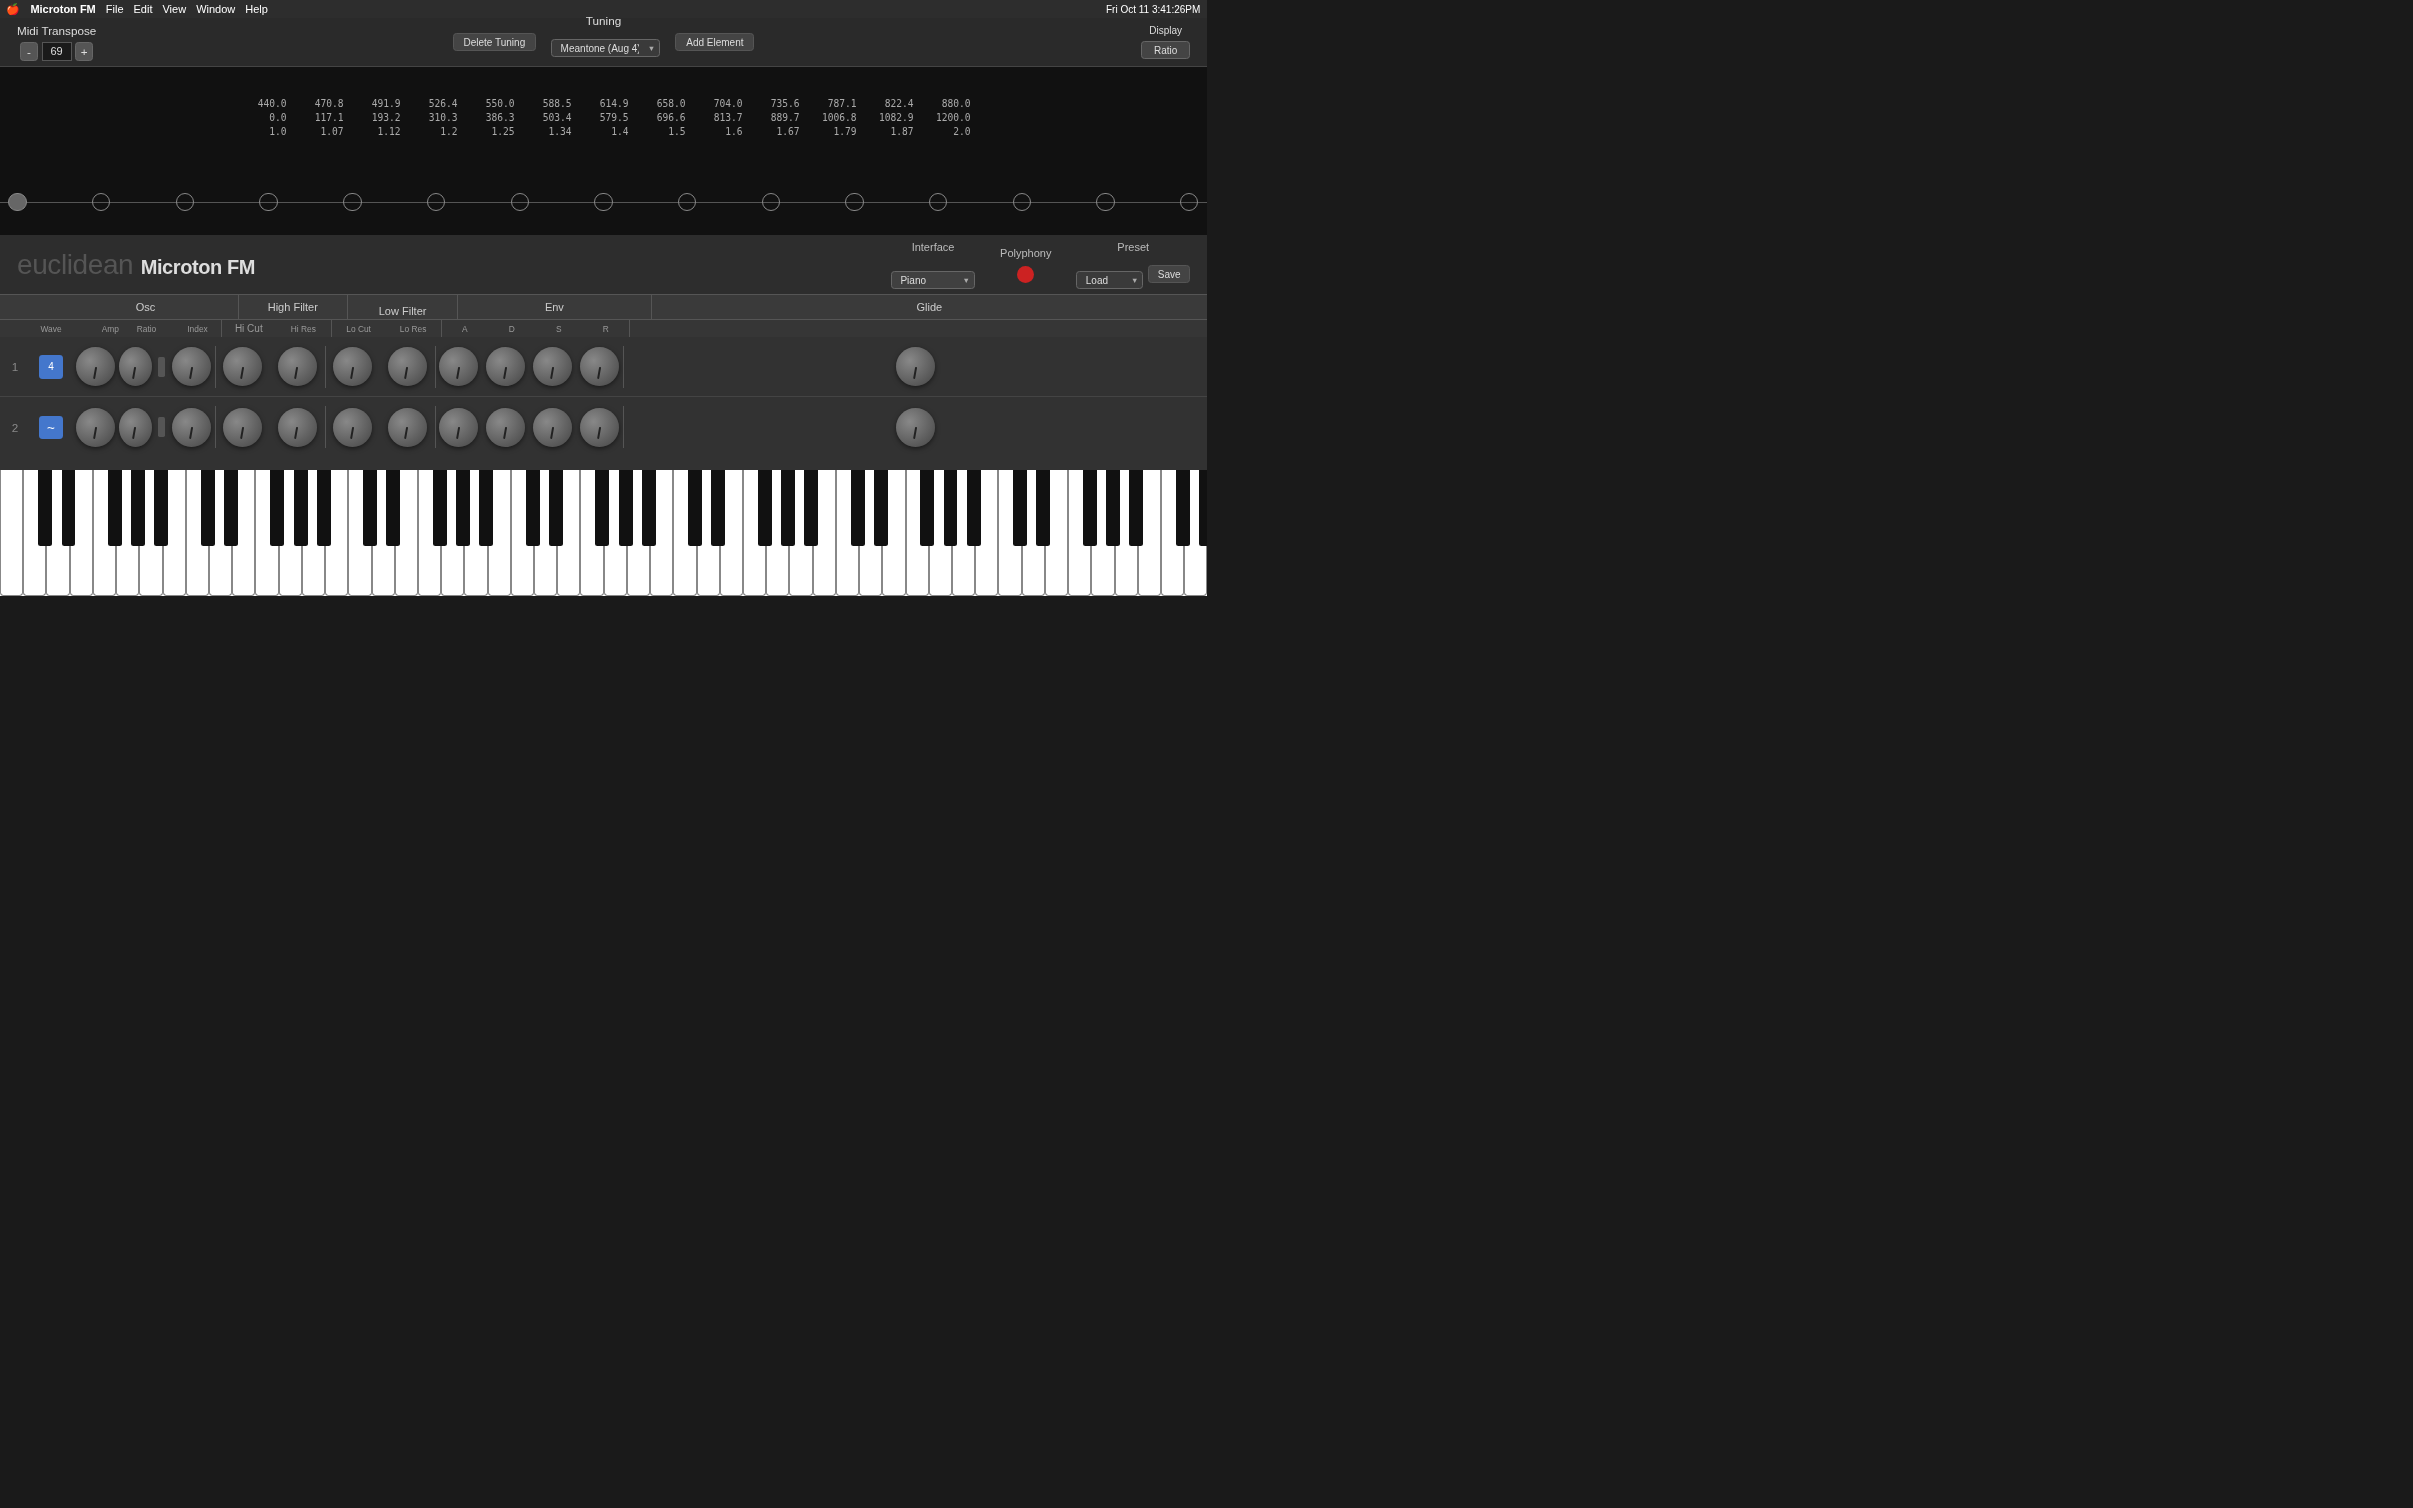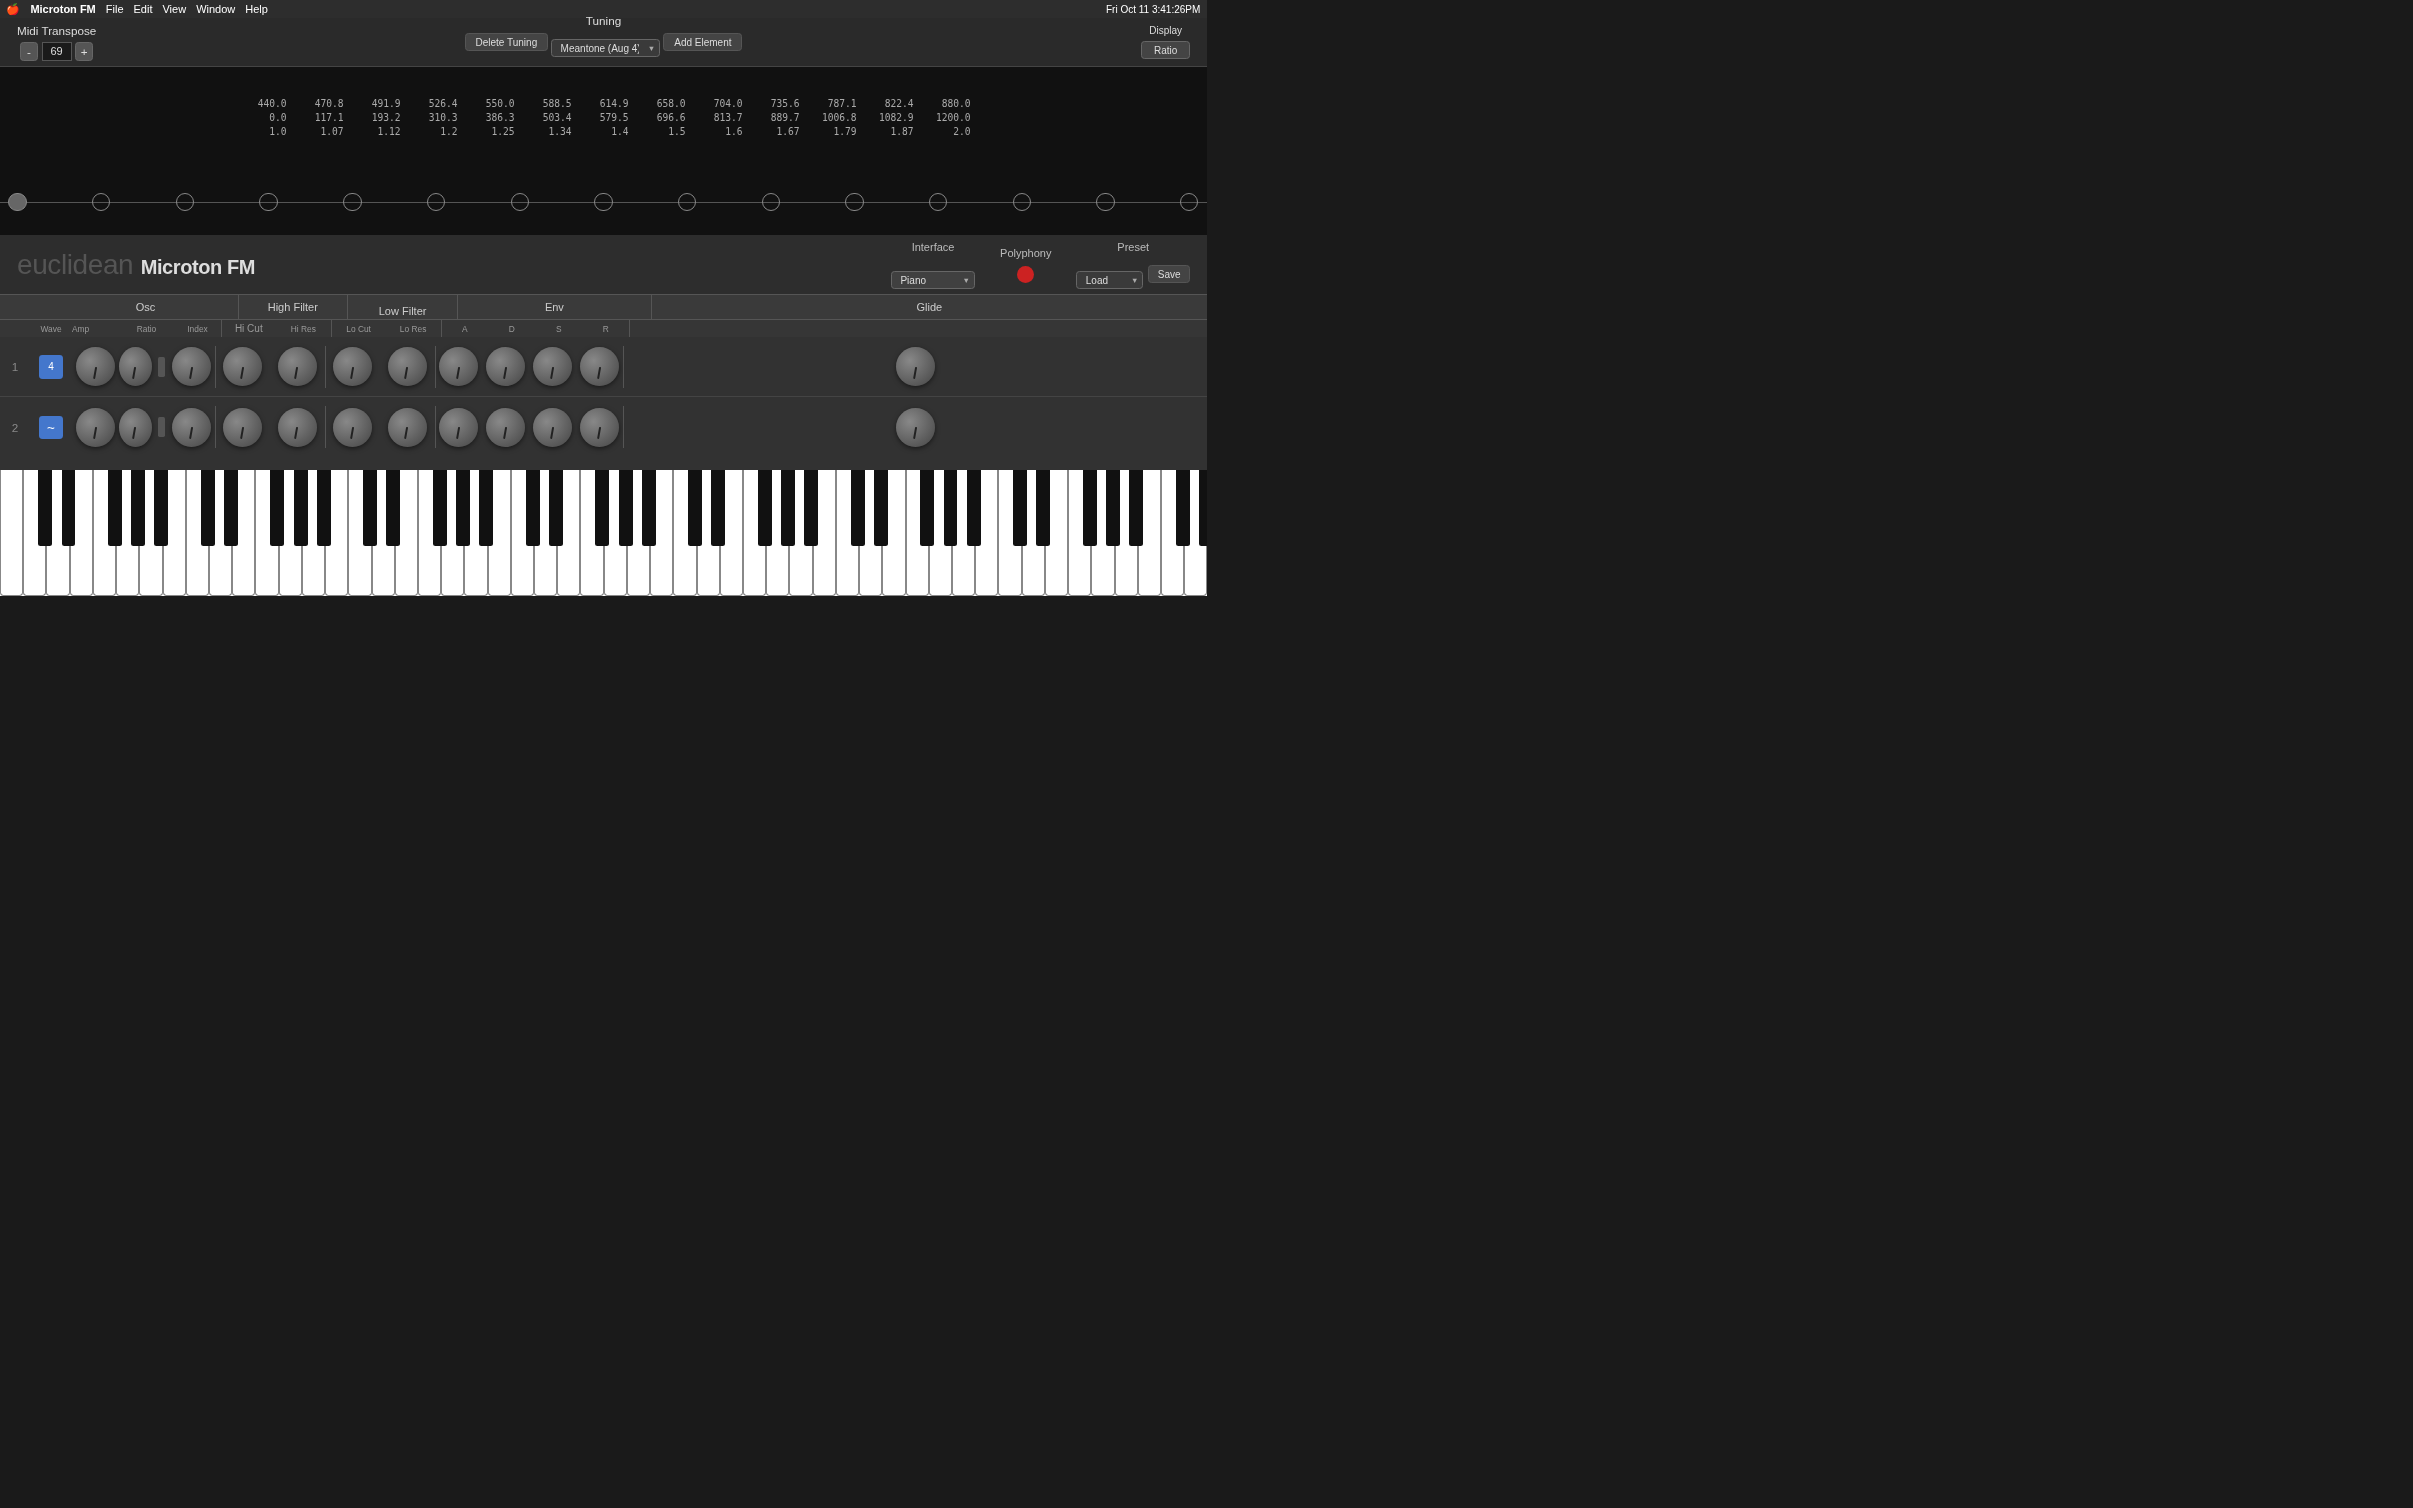--- a/index.html
+++ b/index.html
@@ -34,21 +34,21 @@
       align-items: center;
       padding: 0 17px;
       border-bottom: 0.8px solid #444;
     }
     .tuning-center {
       position: absolute;
       left: 50%;
       transform: translateX(-50%);
       display: flex;
       align-items: center;
-      gap: 3px;
+      gap: 15px;
       border-radius: 7px;
     }
 
     .btn-small {
       background: #555;
       border: 0.8px solid #666;
       color: #ddd;
       width: 18.4px;
       height: 18.4px;
       border-radius: 3.4px;
@@ -557,21 +557,21 @@
     <div style="display:flex;align-items:center;justify-content:center;flex:1;">
       <span style="font-size:11px;color:#ccc;">Glide</span>
     </div>
   </div>
 
   <div style="display:flex;align-items:center;height:17px;background:#363636;">
     <div style="width:30px;"></div>
     <div style="display:flex;align-items:center;justify-content:center;width:42px;">
       <span style="font-size:8.4px;color:#999;">Wave</span>
     </div>
-    <div style="display:flex;align-items:center;justify-content:flex-start;width:47px;">
+    <div style="display:flex;align-items:center;justify-content:flex-end;width:47px;">
       <span style="font-size:8.4px;color:#999;">Amp</span>
     </div>
     <div style="display:flex;align-items:center;justify-content:center;width:55px;">
       <span style="font-size:8.4px;color:#999;">Ratio</span>
     </div>
     <div style="display:flex;align-items:center;justify-content:center;width:47px;">
       <span style="font-size:8.4px;color:#999;">Index</span>
     </div>
     <div style="width:0.8px;height:17px;background:#555;"></div>
     <div style="display:flex;align-items:center;justify-content:center;width:54px;">

